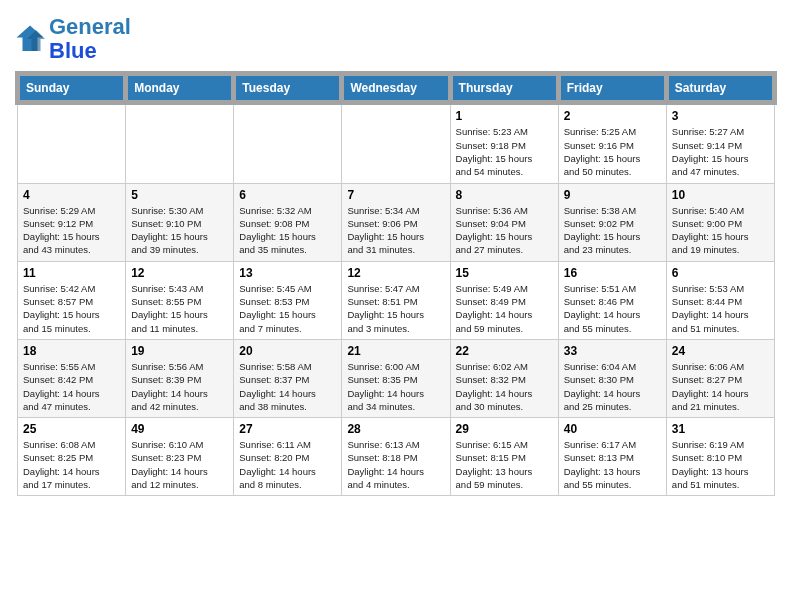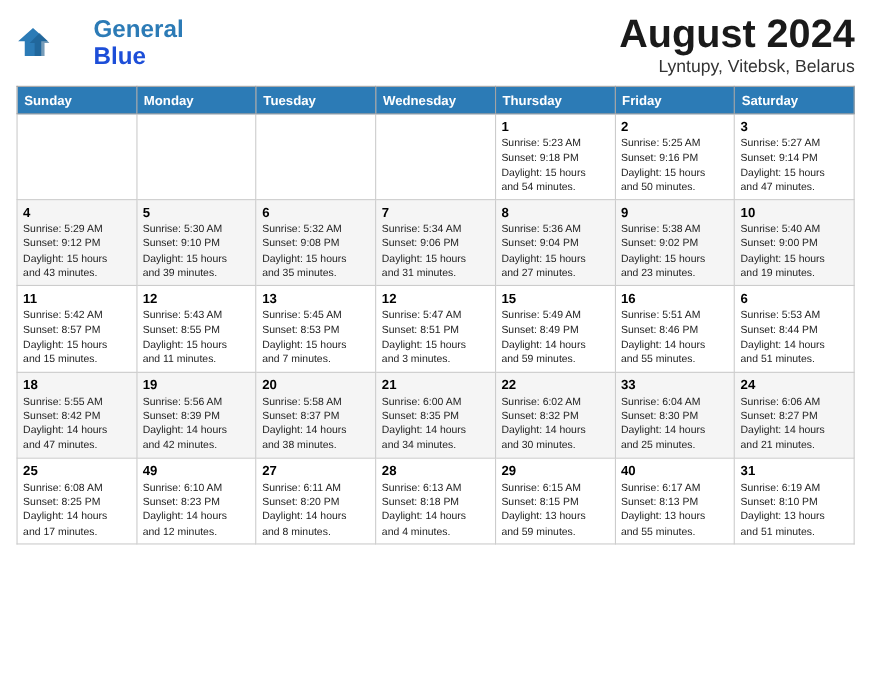--- a/index.html
+++ b/index.html
@@ -22,21 +22,20 @@
       margin-top: 5px;
     }
     .logo-text {
       font-size: 22px;
       font-weight: bold;
       color: #1a1a1a;
       line-height: 1.1;
     }
     .logo-text span {
       color: #2c7bb6;
-      margin-left: 36px;
     }
     .logo-icon {
       width: 30px;
       height: 30px;
       margin-right: 4px;
     }
     .title-area {
       text-align: right;
     }
     .month-year {
@@ -53,21 +52,21 @@
       border-collapse: collapse;
       font-size: 10px;
     }
     .calendar th {
       background-color: #2c7bb6;
       color: #fff;
       text-align: left;
       padding: 5px 6px;
       font-size: 12px;
       font-weight: bold;
-      border: 1px solid #a3a3a3;
+      border: 5px solid #a3a3a3;
     }
     .calendar td {
       border: 1px solid #ccc;
       vertical-align: top;
       padding: 4px 5px;
       width: 108px;
       min-height: 80px;
     }
     .day-num {
       font-size: 12px;
@@ -101,24 +100,20 @@
   <div class="logo">
     <svg class="logo-icon" viewBox="0 0 40 40">
       <polygon points="20,2 38,18 30,18 30,36 10,36 10,18 2,18" fill="#2c7bb6"></polygon>
       <polygon points="28,8 40,20 34,20 34,36 22,36 22,20 16,20" fill="#1a5a8a" opacity="0.6"></polygon>
     </svg>
     <div class="logo-text">
       <span>General</span><br>
       <span style="color:#1d4ed8">Blue</span>
     </div>
   </div>
-  <div class="title-area">
-    <div class="month-year">August 2024</div>
-    <div class="location">Lyntupy, Vitebsk, Belarus</div>
-  </div>
 </div>
 
 <table class="calendar">
   <thead>
     <tr>
     <th>Sunday</th>
         <th>Monday</th>
         <th>Tuesday</th>
         <th>Wednesday</th>
         <th>Thursday</th>

